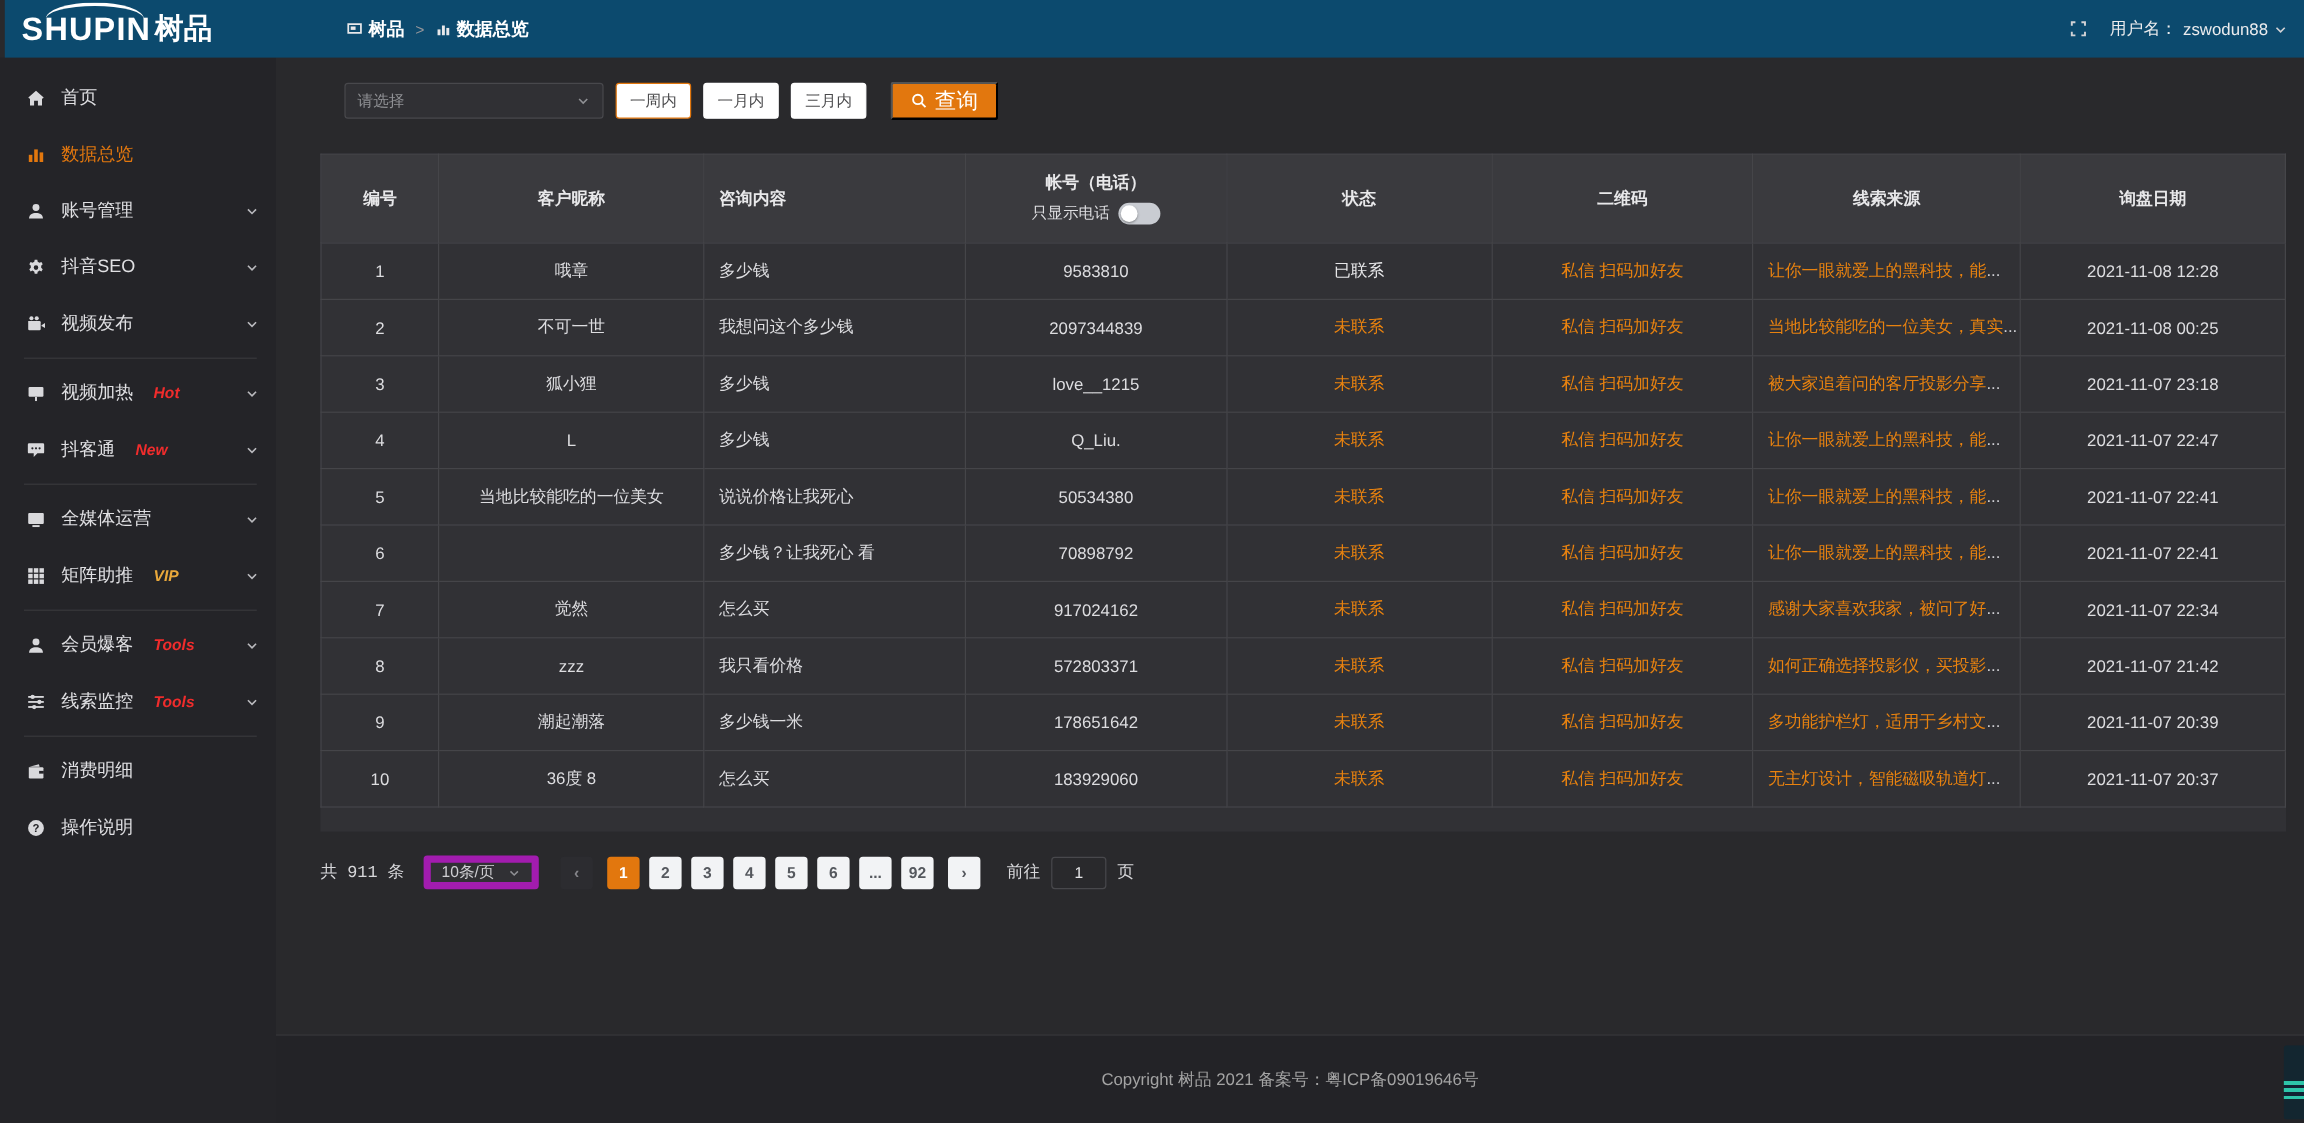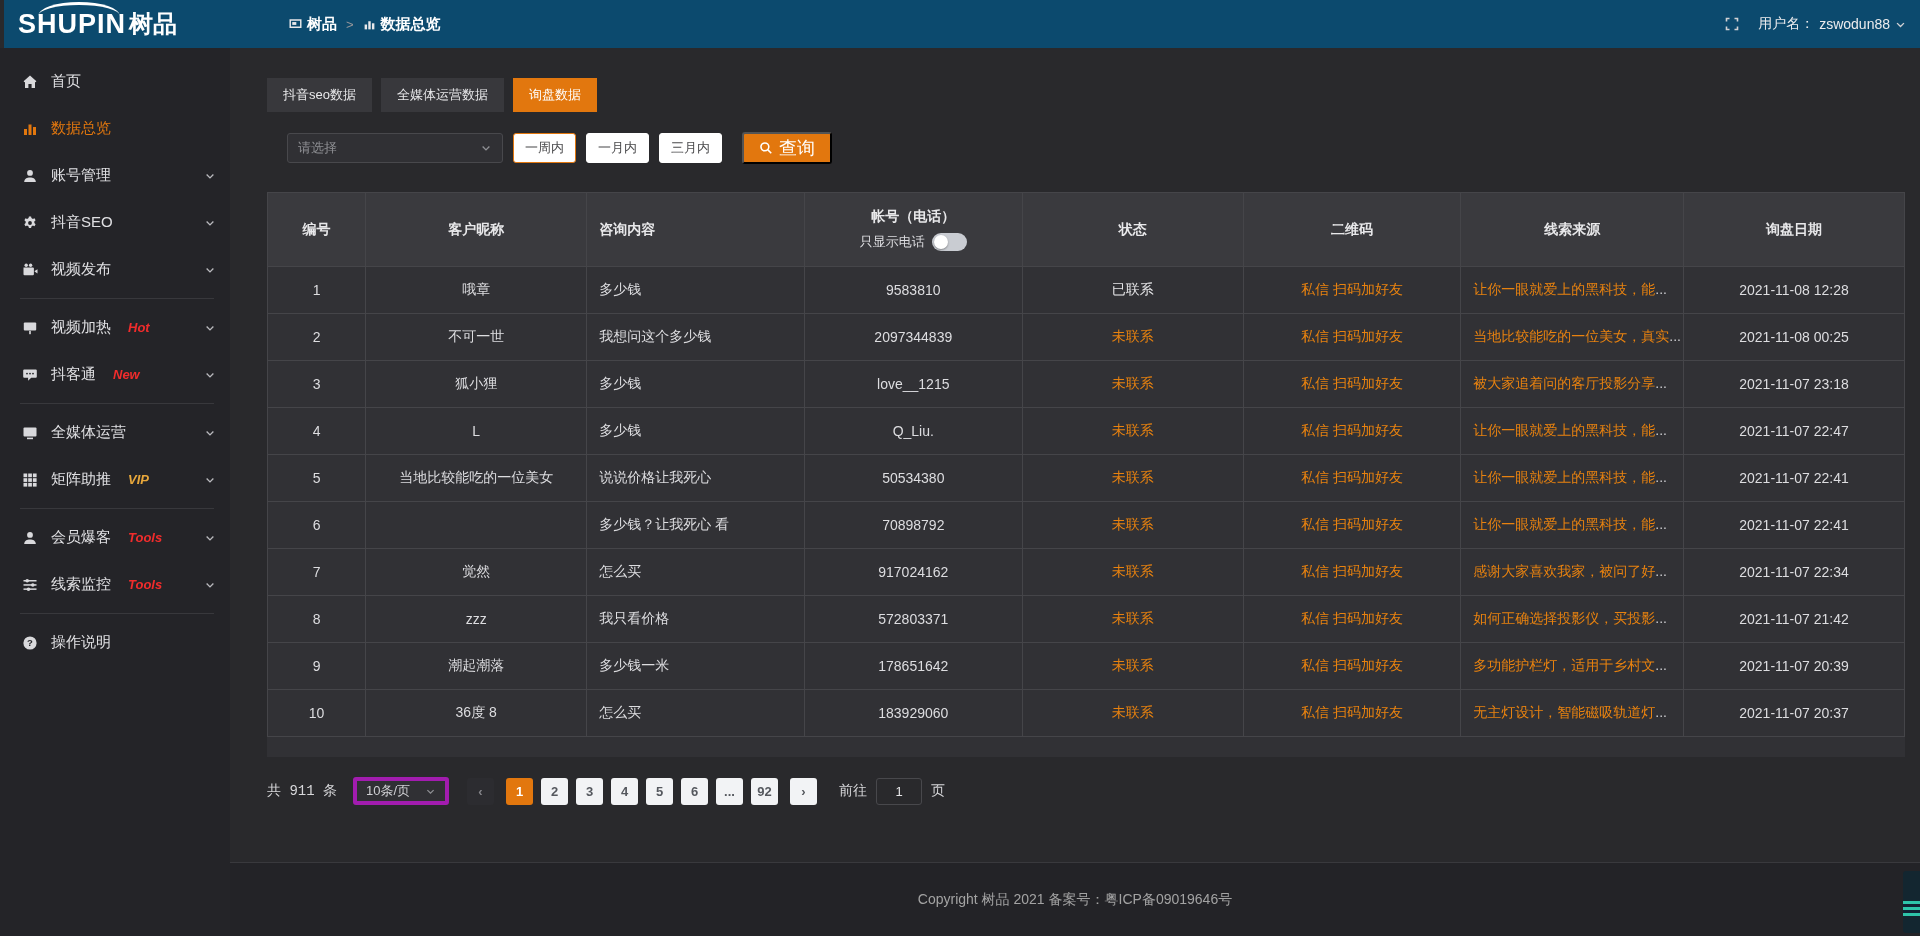--- a/index.html
+++ b/index.html
@@ -75,21 +75,21 @@
     border-radius:50%; background:#fff; box-shadow:0 1px 2px rgba(0,0,0,.35); }
   .status-pending { color:#e8820f; }
   .status-contacted { color:#e6e6e8; }
   .lnk { color:#e8820f; cursor:pointer; }
   .ellip { color:#cfcfd3; }
 
   
   .pagination { margin-top:20px; display:flex; align-items:center; gap:8px;
     color:#d7d7da; font-size:14px; }
   .pg-total { margin-right:8px;font-family:Liberation Mono, monospace; }
-  .page-size { width:96px; height:28px; background:#303034; border:4px solid #a21caf;
+  .page-size { width:96px; height:28px; background:#303034; border:6px solid #a21caf;
     border-radius:3px; display:flex; align-items:center; padding:0 9px;
     font-size:13px; color:#cfcfd3; cursor:pointer; margin-right:10px; }
   .page-size .chev { margin-left:auto; display:flex; color:#8f9094; }
   .pg-btn { min-width:27px; height:27px; border-radius:3px; border:none;
     display:flex; align-items:center; justify-content:center; font-size:13px;
     font-weight:bold; cursor:pointer; font-family:inherit; }
   .pg-prev { background:#2c2c30; color:#85858a; margin-right:4px; }
   .pg-page { background:#f2f3f5; color:#55585e; }
   .pg-page.active { background:#e2770e; color:#fff; }
   .pg-next { background:#f2f3f5; color:#55585e; margin-left:4px; }
@@ -323,35 +323,40 @@
       <span class="side-chevron">
         <svg width="12" height="12" viewBox="0 0 16 16" fill="none" stroke="currentColor" stroke-width="1.8">
           <path d="M3.5 6l4.5 4.5L12.5 6"></path>
         </svg>
       </span>
     </div>
     <div class="side-divider"></div>
     <div class="side-item">
       <span class="s-icon">
         <svg width="16" height="16" viewBox="0 0 16 16" fill="currentColor">
+          <path d="M2.6 3.9 10.4 1.8l.6 2.1Z"></path>
+          <path d="M2 4.3h11.2a1 1 0 0 1 1 1v7.4a1 1 0 0 1-1 1H3a1 1 0 0 1-1-1Z"></path>
+          <rect x="10.6" y="7.4" width="3.9" height="2.3" fill="#242428"></rect>
+        </svg>
+      </span>
+      <span>消费明细</span>
+    </div>
+    <div class="side-item">
+      <span class="s-icon">
+        <svg width="16" height="16" viewBox="0 0 16 16" fill="currentColor">
           <circle cx="8" cy="8" r="6.6"></circle>
           <text x="8" y="11.2" text-anchor="middle" font-size="9.5" font-weight="bold" fill="#242428">?</text>
         </svg>
       </span>
       <span>操作说明</span>
     </div>
   </div>
 
 <div class="main">
 
-  <div class="tabs" id="tabs">
-      <div class="tab">抖音seo数据</div>
-      <div class="tab">全媒体运营数据</div>
-      <div class="tab active">询盘数据</div>
-    </div>
 
   <div class="filter-row">
     <div class="select-box">
       <span>请选择</span>
       <span class="chev">
           <svg width="12" height="12" viewBox="0 0 16 16" fill="none" stroke="currentColor" stroke-width="1.8">
             <path d="M3.5 6l4.5 4.5L12.5 6"></path>
           </svg>
         </span>
     </div>

